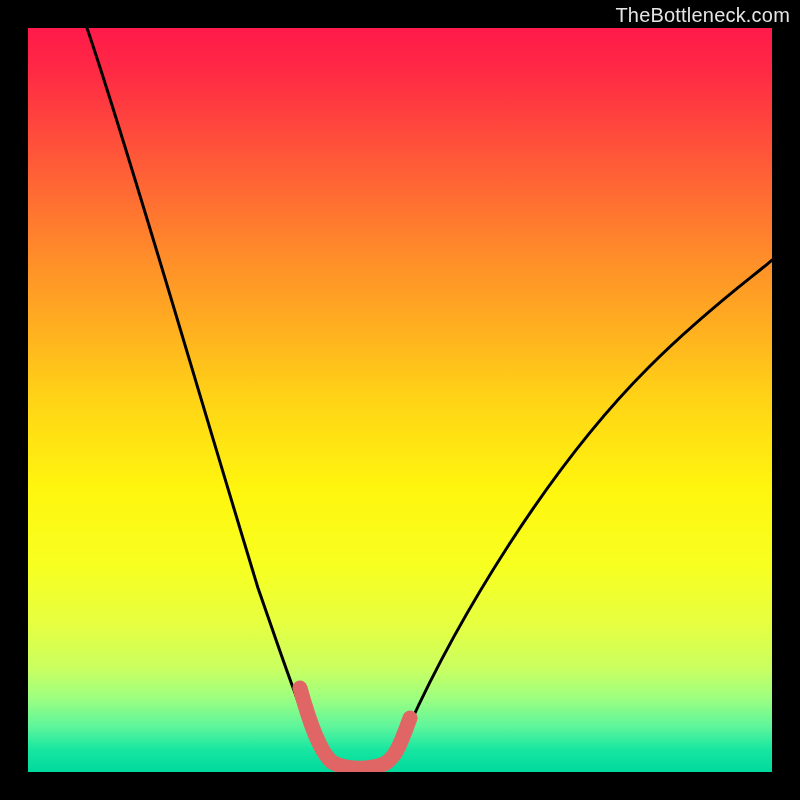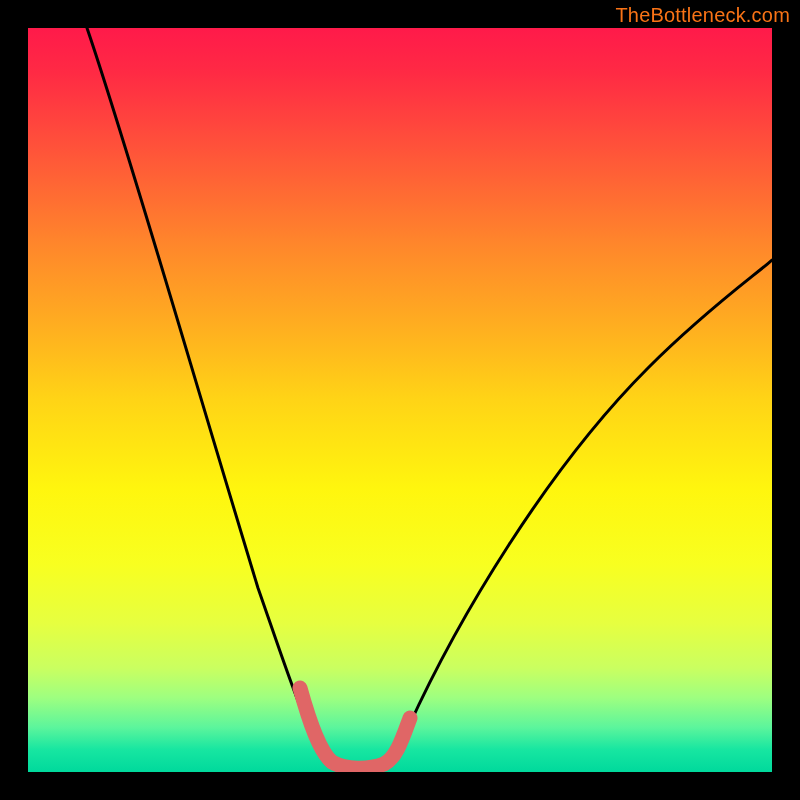--- a/index.html
+++ b/index.html
@@ -50,21 +50,21 @@
     );
   }
   .plot-svg {
     position: absolute;
     inset: 0;
   }
   .watermark {
     position: absolute;
     top: 4px;
     right: 10px;
-    color: #f97316;
+    color: #e5e5e5;
     font-size: 20px;
     letter-spacing: 0.2px;
     user-select: none;
   }
 </style>
 </head>
 <body>
 
 <div class="frame">
 

